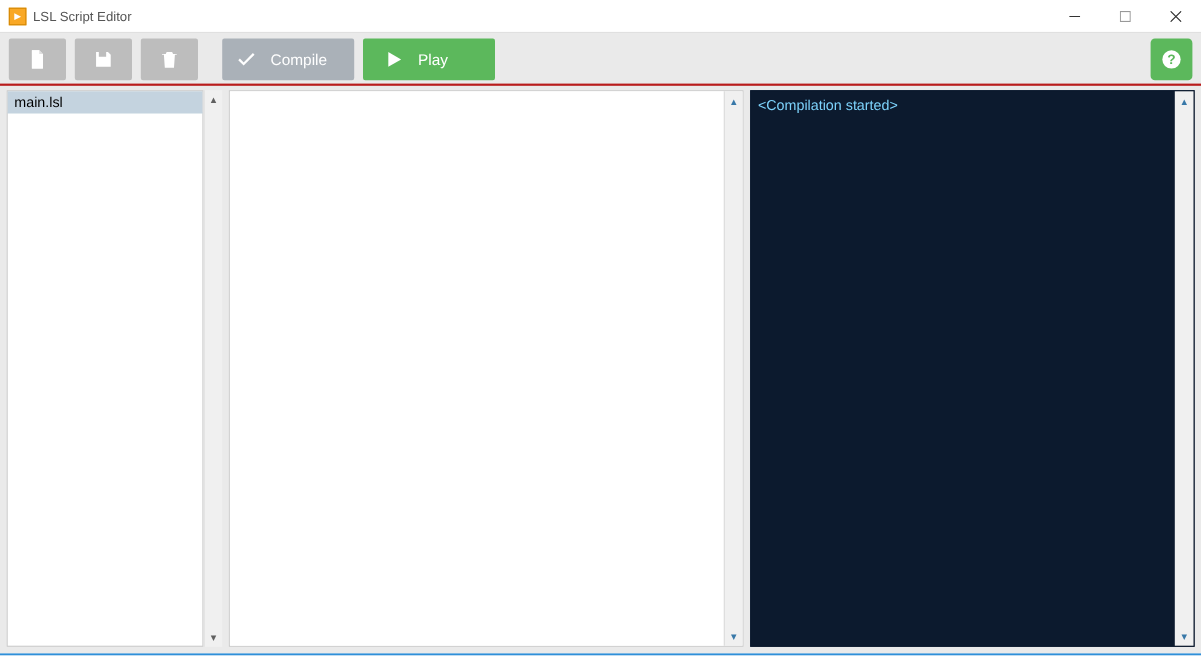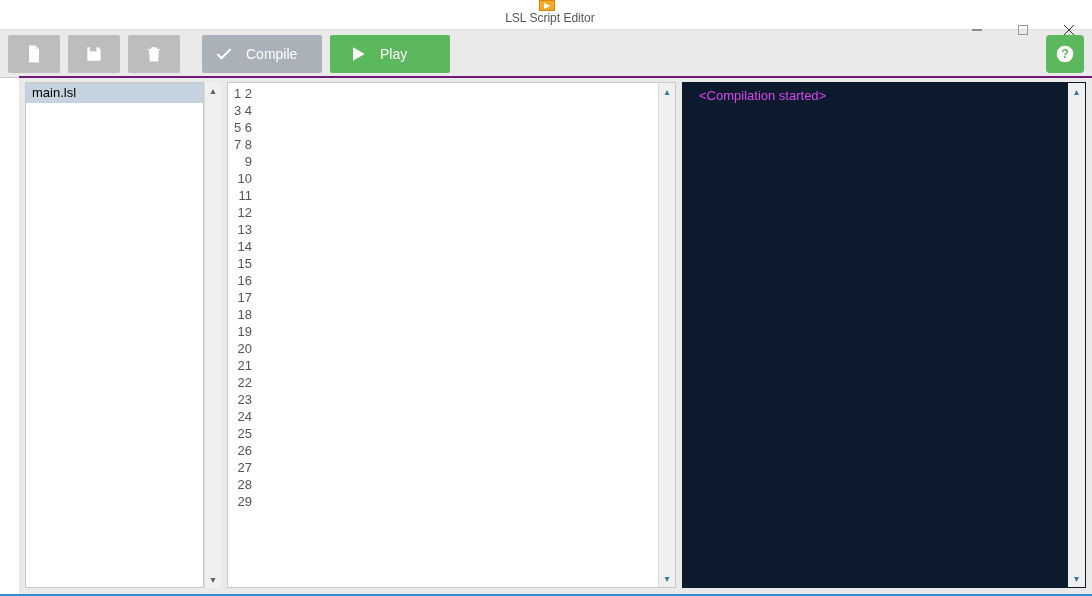--- a/index.html
+++ b/index.html
@@ -1,37 +1,37 @@
 <!DOCTYPE html>
 <html><head>
 <meta charset="utf-8">
 <style>
   * { box-sizing: border-box; margin: 0; padding: 0; }
   html, body { width: 1092px; height: 596px; font-family: "Segoe UI", Tahoma, sans-serif; font-size: 13px; background: #fff; overflow: hidden; }
 
   
-  .titlebar { height: 30px; background: #fff; border-bottom: 1px solid #e0e0e0; display: flex; align-items: center; padding-left: 8px; flex-direction: column; }
+  .titlebar { height: 30px; background: #fff; border-bottom: 1px solid #e0e0e0; display: flex; align-items: center; padding-left: 8px; }
   .titlebar .app-icon { width: 16px; height: 16px; background: #f9a825; border: 1px solid #d48806; margin-right: 6px; display:flex; align-items:center; justify-content:center;}
   .titlebar .app-icon::after { content:"▶"; font-size:8px; color:#fff; }
   .titlebar .title-text { color: #555; font-size: 12px; }
   .titlebar .win-controls { margin-left: auto; display: flex; height: 100%; }
   .titlebar .win-btn { width: 46px; height: 100%; display:flex; align-items:center; justify-content:center; color:#666; font-size:12px; }
 
   
   .toolbar { height: 48px; background: #eaeaea; display: flex; align-items: center; padding: 0 8px; gap: 8px; border-bottom:1px solid #ccc; }
   .tool-btn { width: 52px; height: 38px; border-radius: 2px; display:flex; align-items:center; justify-content:center; color:#fff; }
   .tool-btn svg { width:20px; height:20px; fill:#fff; }
   .tool-btn.grey { background:#bdbdbd; }
   .tool-btn.compile { background:#aab1b8; width: 120px; gap:12px; font-size:14px; padding-left:12px; padding-right:0; justify-content:flex-start;}
   .tool-btn.play { background:#5cb85c; width: 120px; gap:12px; font-size:14px; padding-left:18px; padding-right:31px; justify-content:flex-start;}
   .tool-btn .lbl { color:#fff; }
   .tool-btn.help { background:#5cb85c; width:38px; height:38px; margin-left:auto; border-radius:4px; }
 
   
-  .main { height: calc(596px - 30px - 48px); display:flex; background:#eaeaea; padding-top:4px; border-top:2px solid #701a75; margin-top:-2px;margin-left:19px;}
+  .main { height: calc(596px - 30px - 48px); display:flex; background:#eaeaea; padding-top:4px; border-top:2px solid #b91c1c; margin-top:-2px;}
 
   
   .sidebar { width:196px; background:#fff; border:1px solid #c9c9c9; margin-left:6px; margin-bottom:6px; display:flex; flex-direction:column; }
   .sidebar .list { flex:1; }
   .sidebar .file-item { background:#c4d3df; color:#000; padding:2px 6px; font-size:13px; border-bottom:1px solid #c4d3df; }
   .side-sb { width:17px; background:#f0f0f0; border-left:1px solid #dcdcdc; display:flex; flex-direction:column; }
   .side-sb .arrow { height:17px; display:flex; align-items:center; justify-content:center; color:#606060; font-size:10px;}
   .side-sb .track { flex:1; }
   .sidebar-wrap { display:flex; width:196px; margin-left:6px; margin-bottom:6px;}
   .sidebar-wrap .sidebar { margin:0; flex:1; }
@@ -39,21 +39,21 @@
   
   .editor-wrap { flex:1; display:flex; margin-left:6px; margin-right:6px; margin-bottom:6px; border:1px solid #c9c9c9; background:#fff; min-width:0;}
   .gutter { width:30px; background:#fff; color:#555; text-align:right; padding:2px 6px 0 0; font-size:13px; line-height:17px; font-family:"Segoe UI",sans-serif; }
   .code { flex:1; background:#fff; }
   .ed-sb { width:17px; background:#f0f0f0; border-left:1px solid #dcdcdc; display:flex; flex-direction:column; }
   .ed-sb .arrow { height:17px; display:flex; align-items:center;justify-content:center; color:#3878a8; font-size:10px;}
   .ed-sb .track { flex:1; }
 
   
   .console-wrap { width:404px; display:flex; margin-right:6px; margin-bottom:6px; border:1px solid #0c1a2e; background:#0c1a2e; }
-  .console { flex:1; color:#d946ef; font-size:13px; padding:4px 16px; line-height:17px; font-family:"Segoe UI",sans-serif; white-space:pre-wrap;}
+  .console { flex:1; color:#7dd3fc; font-size:13px; padding:4px 6px; line-height:17px; font-family:"Segoe UI",sans-serif; white-space:pre-wrap;}
   .console .line { min-height:17px; }
   .con-sb { width:17px; background:#f0f0f0; display:flex; flex-direction:column; }
   .con-sb .arrow { height:17px; display:flex; align-items:center;justify-content:center; color:#3878a8; font-size:10px;}
   .con-sb .track { flex:1; }
 
   .bottom-bar { height:2px; background:#2f8fd8; width:100%;}
 </style>
 </head>
 <body>
 
@@ -127,50 +127,20 @@
         </div>
     </div>
     <div class="side-sb">
       <div class="arrow">▴</div>
       <div class="track"></div>
       <div class="arrow">▾</div>
     </div>
   </div>
 
   <div class="editor-wrap">
-    <div class="gutter" id="gutter">1
-2
-3
-4
-5
-6
-7
-8
-9
-10
-11
-12
-13
-14
-15
-16
-17
-18
-19
-20
-21
-22
-23
-24
-25
-26
-27
-28
-29
-</div>
     <div class="code"></div>
     <div class="ed-sb">
       <div class="arrow">▴</div>
       <div class="track"></div>
       <div class="arrow">▾</div>
     </div>
   </div>
 
   <div class="console-wrap">
     <div class="console" id="console"><div class="line">&lt;Compilation started&gt;</div><div class="line"></div><div class="line"></div><div class="line"></div><div class="line"></div></div>

